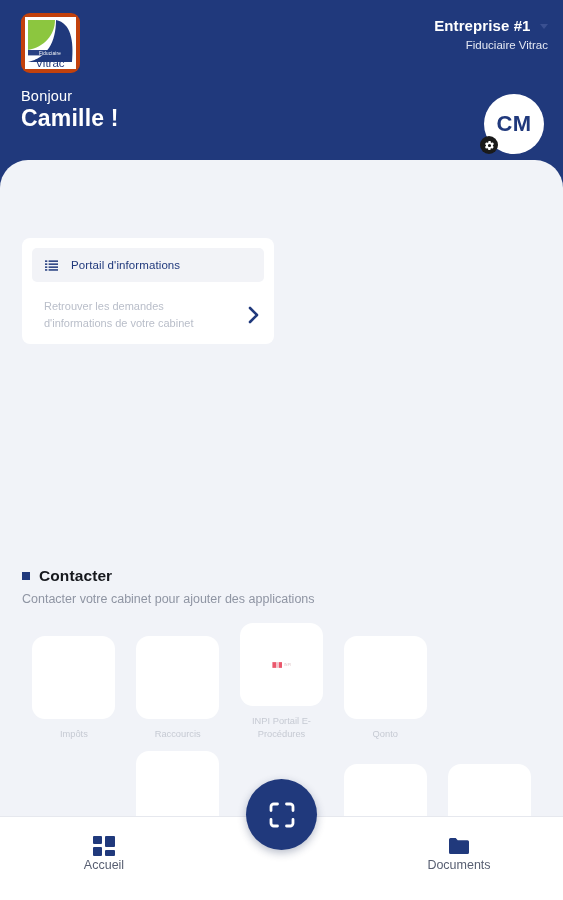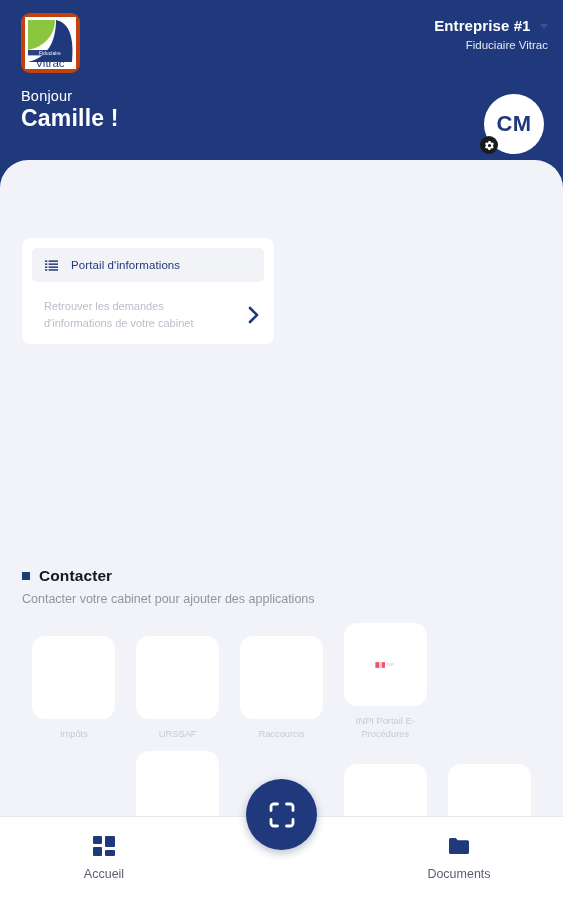--- a/index.html
+++ b/index.html
@@ -280,21 +280,20 @@
     background: #ffffff;
     border-top: 1px solid #e6e8ee;
   }
   .tab {
     position: absolute;
     top: 17px;
     width: 120px;
     display: flex;
     flex-direction: column;
     align-items: center;
-    gap: 9px;
     text-align: center;
   }
   #tab-accueil { left: 44px; }
   #tab-documents { left: 399px; }
   .tab-label {
     color: #585f72;
     font-size: 12.5px;
   }
   .tab-icon { display: block; }
 
@@ -397,34 +396,34 @@
 
     <div class="tile-grid">
 
       <div class="tile-row">
         <div class="tile-cell">
           <div class="tile"></div>
           <div class="tile-label">Impôts</div>
         </div>
         <div class="tile-cell">
           <div class="tile"></div>
-          <div class="tile-label">URSSAF</div>
-        </div>
-        <div class="tile-cell">
-          <div class="tile"></div>
           <div class="tile-label">Raccourcis</div>
         </div>
         <div class="tile-cell">
           <div class="tile">
             <span class="inpi-mark">
               <span class="inpi-flag"></span>
               <span class="inpi-text">INPI</span>
             </span>
           </div>
           <div class="tile-label">INPI Portail E-Procédures</div>
+        </div>
+        <div class="tile-cell">
+          <div class="tile"></div>
+          <div class="tile-label">Qonto</div>
         </div>
       </div>
 
       <div class="tile-row" style="margin-top:11px;">
         <div class="tile-cell">
           <div class="tile ghost"></div>
         </div>
         <div class="tile-cell">
           <div class="tile"></div>
           <div class="tile-label">MEG</div>

